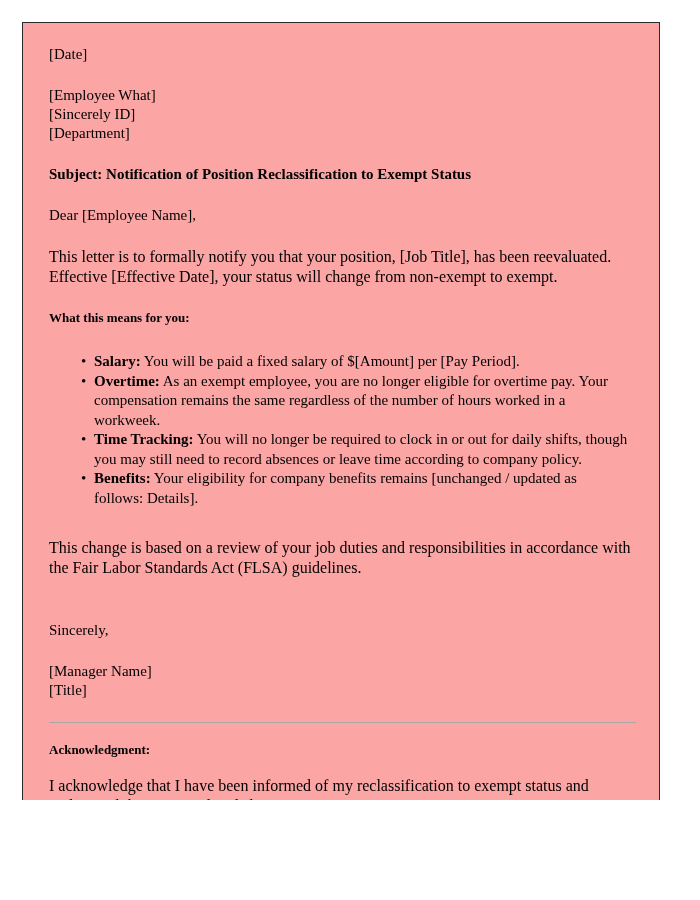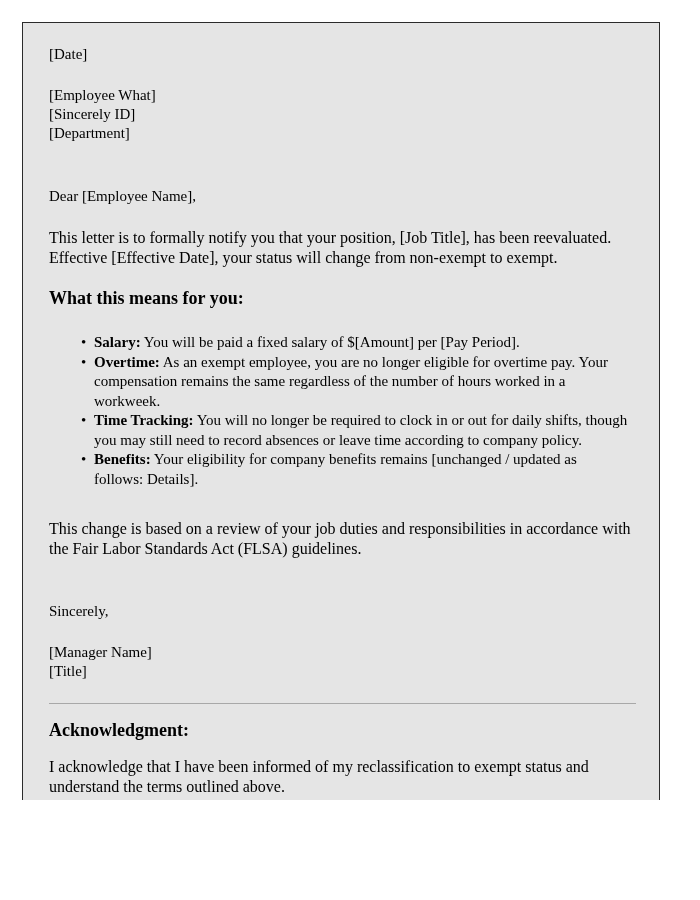--- a/index.html
+++ b/index.html
@@ -9,21 +9,21 @@
     font-family:"Liberation Serif", "DejaVu Serif", serif;
     -webkit-font-smoothing:antialiased;
   }
   .page-frame {
     position:absolute;
     left:22px; top:22px;
     width:638px; height:778px;
     border:1px solid #2b2b2b;
     border-bottom:none;
     overflow:hidden;
-    background:#e5e5e5;
+    background:#fca5a5;
   }
   .doc-body {
     position:absolute;
     left:26px; top:22px;
     width:587px;
   }
   .line {
     font-size:15px;
     line-height:19px;
     color:#000;
@@ -31,21 +31,21 @@
   .para {
     font-size:16px;
     line-height:19.5px;
     color:#000;
     text-align:left;
   }
   .gap-lg { height:22px; }
   .gap-md { height:17px; }
   .bold { font-weight:bold; }
   .subject { font-size:15px; line-height:19px; font-weight:bold; color:#000; }
-  .section-head { font-size:18px; line-height:19px; font-weight:bold; color:#000; }
+  .section-head { font-size:13px; line-height:19px; font-weight:bold; color:#000; }
   ul.bullets {
     list-style:none;
     margin:8px; padding:0;
   }
   ul.bullets li {
     position:relative;
     padding-left:37px;
     font-size:15px;
     line-height:19.5px;
     color:#000;
@@ -76,20 +76,21 @@
     <div class="line">[Date]</div>
 
     <div class="gap-lg"></div>
 
     <div class="line">[Employee What]</div>
     <div class="line">[Sincerely ID]</div>
     <div class="line">[Department]</div>
 
     <div class="gap-lg"></div>
 
+    <div class="subject">Subject: Notification of Position Reclassification to Exempt Status</div>
 
     <div class="gap-lg"></div>
 
     <div class="line">Dear [Employee Name],</div>
 
     <div class="gap-lg"></div>
 
     <div class="para">This letter is to formally notify you that your position, [Job Title], has been reevaluated. Effective [Effective Date], your status will change from non-exempt to exempt.</div>
 
     <div class="gap-lg"></div>

